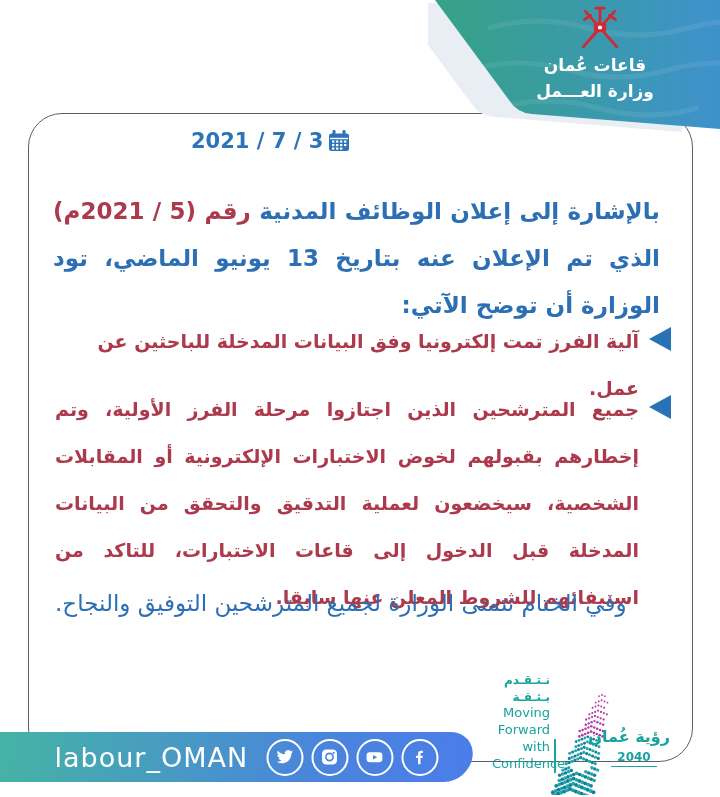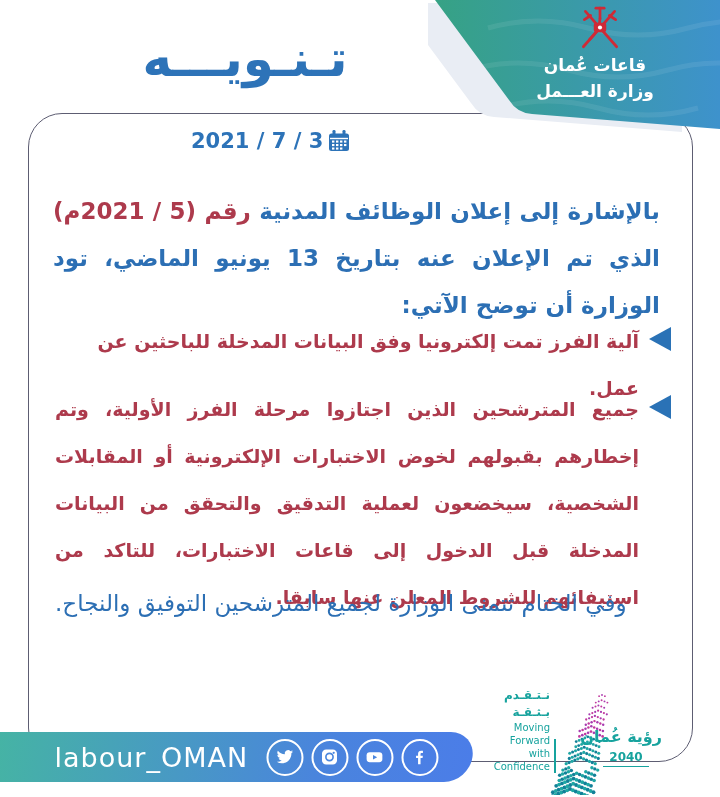--- a/index.html
+++ b/index.html
@@ -41,34 +41,33 @@
   .bar-inner{transform:skewX(8deg);height:100%;display:flex;align-items:center;
              padding-left:84px;gap:8px;}
   .handle{color:#ffffff;font-size:27px;letter-spacing:1px;margin-right:10px;}
   .sicon{width:33px;height:33px;border:2.5px solid #ffffff;border-radius:50%;flex:none;
          display:flex;align-items:center;justify-content:center;}
 
   
   .vision{position:absolute;left:492px;top:692px;width:224px;height:103px;z-index:7;}
   .v-tagline{position:absolute;left:0;bottom:22px;width:58px;text-align:right;direction:rtl;}
   .tag-ar{color:#17a39e;font-size:12px;font-weight:bold;letter-spacing:1px;line-height:1.4;}
-  .tag-en{color:#17a39e;font-size:10px;line-height:1.3;direction:ltr;text-align:right;}
+  .tag-en{color:#17a39e;font-size:13px;line-height:1.3;direction:ltr;text-align:right;}
   .v-divider{position:absolute;left:62px;bottom:22px;width:1.5px;height:34px;background:#17a39e;}
   .comet{position:absolute;left:46px;top:0;}
-  .v-name{position:absolute;left:98px;bottom:28px;width:72px;text-align:center;direction:rtl;margin-top:21px;}
+  .v-name{position:absolute;left:106px;bottom:28px;width:72px;text-align:center;direction:rtl;margin-top:21px;}
   .v-ar{color:#17a39e;font-size:16px;font-weight:bold;white-space:nowrap;}
   .v-year{display:inline-block;color:#17a39e;font-size:12px;font-weight:bold;
           border-bottom:1.5px solid #17a39e;padding:0 6px;line-height:1.3;}
 </style>
 </head>
 <body>
 
 <div class="canvas">
 
-  <div class="title">تـنـويـــه</div>
 
   <svg class="banner-svg" width="292" height="140" viewBox="0 0 292 140">
     <defs>
       <linearGradient id="bg1" x1="0" y1="0" x2="1" y2="0">
         <stop offset="0" stop-color="#36a284"></stop>
         <stop offset="1" stop-color="#3e92cc"></stop>
       </linearGradient>
       <clipPath id="bclip">
           <path d="M7 0 L81 100 Q89 113 104 114 L292 129 L292 0 Z"></path>
         </clipPath>

